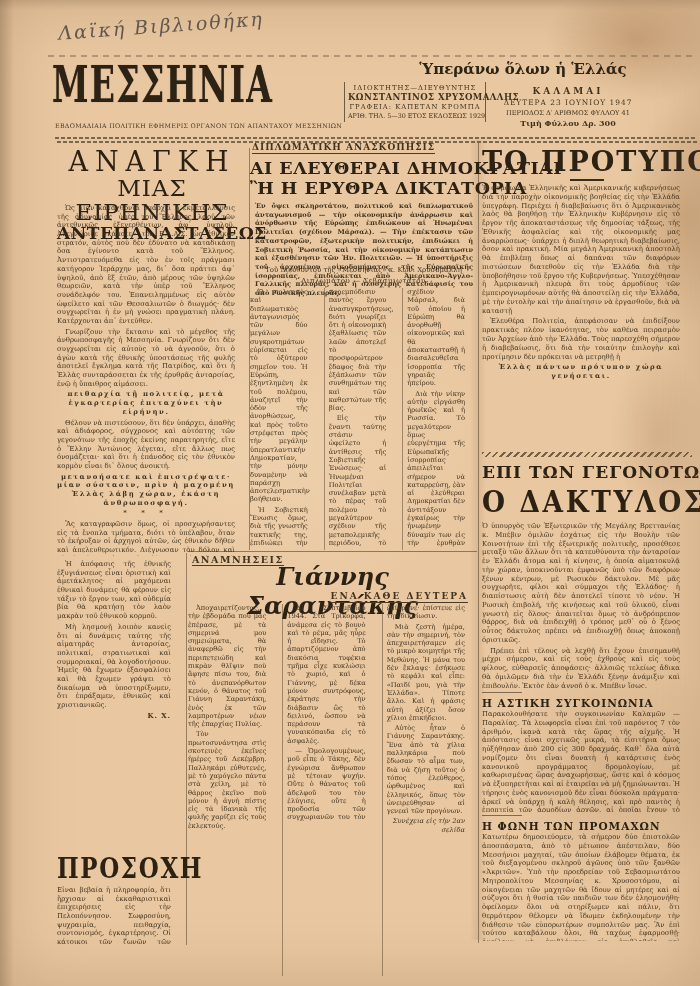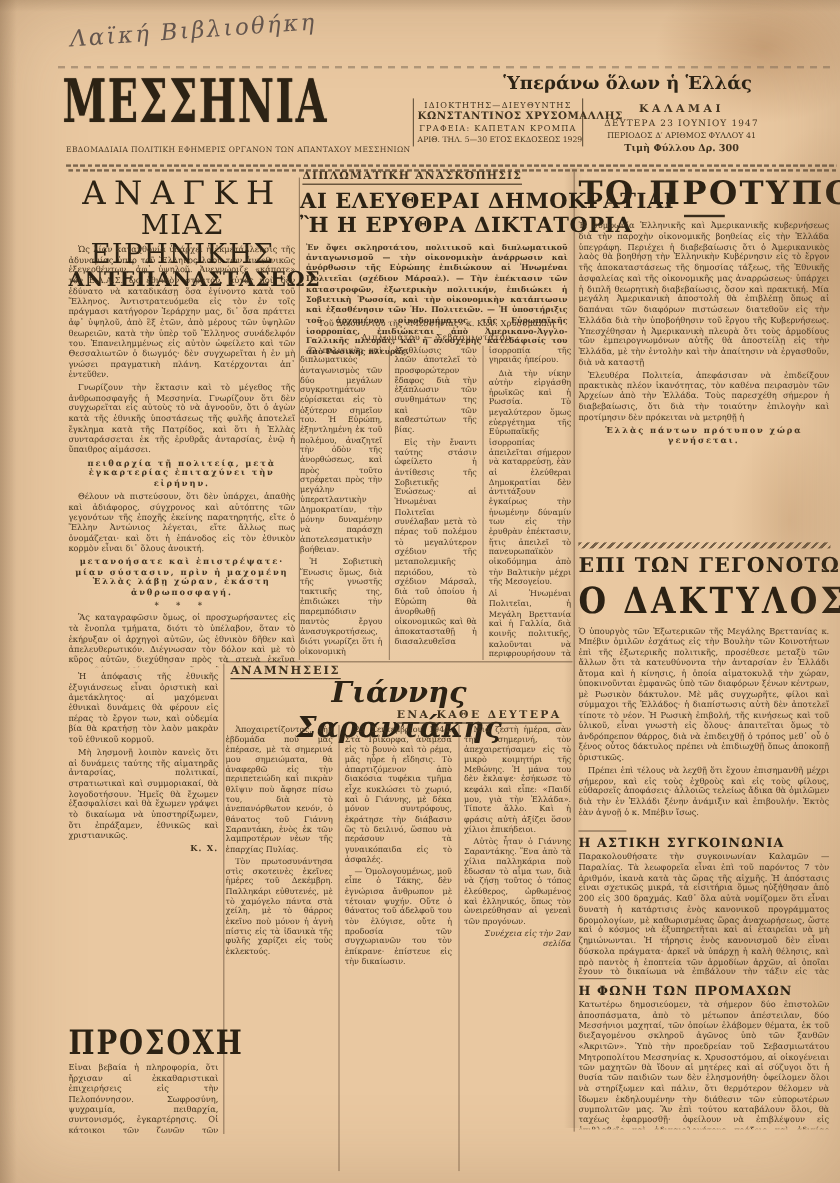--- a/index.html
+++ b/index.html
@@ -89,21 +89,21 @@
   .squiggle{left:482px;top:452px;width:210px;height:5px;
     background:repeating-linear-gradient(135deg,#5a4731 0 2px,transparent 2px 5px);opacity:.8;}
   .events-hdr{left:482px;top:462px;width:210px;font-size:17px;font-weight:bold;letter-spacing:1px;color:#2c2214;white-space:nowrap;}
   .dakt-title{left:482px;top:484px;width:210px;text-align:center;font-size:30px;font-weight:bold;letter-spacing:3px;color:#2c2214;transform:scaleX(.88);transform-origin:left top;white-space:nowrap;}
   .dakt-body{left:482px;top:522px;width:210px;height:166px;overflow:hidden;text-align:justify;font-size:6.9px;line-height:1.27;}
   .sec-rule{width:40px;background:rgba(85,65,45,.7);height:1px;}
   .transit-hdr{left:482px;top:697px;font-size:10.5px;font-weight:bold;letter-spacing:1px;color:#2c2214;}
   .transit-body{left:482px;top:710px;width:210px;height:102px;overflow:hidden;text-align:justify;font-size:6.9px;line-height:1.27;}
   .voice-hdr{left:482px;top:820px;font-size:10.5px;font-weight:bold;letter-spacing:1px;color:#2c2214;}
   .voice-body{left:482px;top:833px;width:210px;height:108px;overflow:hidden;text-align:justify;font-size:6.9px;line-height:1.27;}
-  .para{margin:0 1px 2px 0;text-indent:8px;}
+  .para{margin:0 12px 2px 0;text-indent:8px;}
   .para.em{font-weight:bold;letter-spacing:1.6px;text-indent:0;text-align:center;}
   .para.stars{text-align:center;text-indent:0;font-weight:bold;letter-spacing:6px;}
   .para.sig{text-align:right;text-indent:0;font-weight:bold;letter-spacing:1px;}
   .para.cont{text-align:right;text-indent:0;font-style:italic;}
   .para.noind{text-indent:0;}
 </style>
 </head>
 <body>
 
 <div class="paper">
@@ -142,21 +142,21 @@
   <div class="abs left-body-u">
       <p class="para">Ὡς λίαν καταχθονία ὑπάρχει ἡ ἐκμετάλλευσις τῆς ἀδυναμίας ὑπὲρ τοῦ Ἕλληνος λαοῦ τῶν ἀντεθνικῶς ἐξεγερθέντων, ἀφ᾽ ὑψηλοῦ. Ἀνεγνώριζε «κάποτε» τὸν Ε.Λ.Α.Σ. ὡς ἐθνικὸν στρατόν, αὐτὸς ποὺ δὲν ἐδύνατο νὰ καταδικάσῃ ὅσα ἐγίνοντο κατὰ τοῦ Ἕλληνος. Ἀντιστρατευόμεθα εἰς τὸν ἐν τοῖς πράγμασι κατήγορον Ἱεράρχην μας, δι᾽ ὅσα πράττει ἀφ᾽ ὑψηλοῦ, ἀπὸ ἓξ ἐτῶν, ἀπὸ μέρους τῶν ὑψηλῶν θεωρειῶν, κατὰ τὴν ὑπὲρ τοῦ Ἕλληνος συνάδελφόν του. Ἐπανειλημμένως εἰς αὐτὸν ὠφείλετο καὶ τῶν Θεσσαλιωτῶν ὁ διωγμός· δὲν συγχωρεῖται ἡ ἐν μὴ γνώσει πραγματικὴ πλάνη. Κατέρχονται ἀπ᾽ ἐντεῦθεν.</p>
       <p class="para">Γνωρίζουν τὴν ἔκτασιν καὶ τὸ μέγεθος τῆς ἀνθρωποσφαγῆς ἡ Μεσσηνία. Γνωρίζουν ὅτι δὲν συγχωρεῖται εἰς αὐτοὺς τὸ νὰ ἀγνοοῦν, ὅτι ὁ ἀγὼν κατὰ τῆς ἐθνικῆς ὑποστάσεως τῆς φυλῆς ἀποτελεῖ ἔγκλημα κατὰ τῆς Πατρίδος, καὶ ὅτι ἡ Ἑλλὰς συνταράσσεται ἐκ τῆς ἐρυθρᾶς ἀνταρσίας, ἐνῷ ἡ ὕπαιθρος αἱμάσσει.</p>
       <p class="para em">πειθαρχία τῇ πολιτείᾳ, μετὰ ἐγκαρτερίας ἐπιταχύνει τὴν εἰρήνην.</p>
       <p class="para">Θέλουν νὰ πιστεύσουν, ὅτι δὲν ὑπάρχει, ἀπαθὴς καὶ ἀδιάφορος, σύγχρονος καὶ αὐτόπτης τῶν γεγονότων τῆς ἐποχῆς ἐκείνης παρατηρητής, εἴτε ὁ Ἕλλην Ἀντώνιος λέγεται, εἴτε ἄλλως πως ὀνομάζεται· καὶ ὅτι ἡ ἐπάνοδος εἰς τὸν ἐθνικὸν κορμὸν εἶναι δι᾽ ὅλους ἀνοικτή.</p>
       <p class="para em">μετανοήσατε καὶ ἐπιστρέψατε· μίαν σύστασιν, πρὶν ἡ μαχομένη Ἑλλὰς λάβῃ χώραν, ἑκάστη ἀνθρωποσφαγή.</p>
       <p class="para stars">* * *</p>
       <p class="para">Ἂς καταγραφῶσιν ὅμως, οἱ προσχωρήσαντες εἰς τὰ ἔνοπλα τμήματα, διότι τὸ ὑπέλαβον, ὅταν τὸ ἐκήρυξαν οἱ ἀρχηγοὶ αὐτῶν, ὡς ἐθνικὸν δῆθεν καὶ ἀπελευθερωτικόν. Διέγνωσαν τὸν δόλον καὶ μὲ τὸ κῦρος αὐτῶν, διεχύθησαν πρὸς τὰ στενὰ ἐκεῖνα καταχθόνια. Μόνον τότε, ὅσοι ἂν μὴ ἐκ πλάνης ἠκολούθησαν, ἂς σπεύσουν νὰ ἐπιστρέψουν, διὰ νὰ περισωθῇ ὅ,τι περισώζεται, πρὶν ἡ θύελλα τοὺς παρασύρῃ ὁριστικῶς.</p>
     </div>
   <div class="abs left-body-l">
-      <p class="para">Ἡ ἀπόφασις τῆς ἐθνικῆς ἐξυγιάνσεως εἶναι ὁριστικὴ καὶ ἀμετάκλητος· αἱ μαχόμεναι ἐθνικαὶ δυνάμεις θὰ φέρουν εἰς πέρας τὸ ἔργον των, καὶ οὐδεμία βία θὰ κρατήσῃ τὸν λαὸν μακρὰν τοῦ ἐθνικοῦ κορμοῦ.</p>
+      <p class="para">Ἡ ἀπόφασις τῆς ἐθνικῆς ἐξυγιάνσεως εἶναι ὁριστικὴ καὶ ἀμετάκλητος· αἱ μαχόμεναι ἐθνικαὶ δυνάμεις θὰ φέρουν εἰς τάξιν τὸ ἔργον των, καὶ οὐδεμία βία θὰ κρατήσῃ τὸν λαὸν μακρὰν τοῦ ἐθνικοῦ κορμοῦ.</p>
       <p class="para">Μὴ λησμονῇ λοιπὸν κανεὶς ὅτι αἱ δυνάμεις ταύτης τῆς αἱματηρᾶς ἀνταρσίας, πολιτικαί, στρατιωτικαὶ καὶ συμμοριακαί, θὰ λογοδοτήσουν. Ἡμεῖς θὰ ἔχωμεν ἐξασφαλίσει καὶ θὰ ἔχωμεν γράψει τὸ δικαίωμα νὰ ὑποστηρίξωμεν, ὅτι ἐπράξαμεν, ἐθνικῶς καὶ χριστιανικῶς.</p>
       <p class="para sig">Κ. Χ.</p>
     </div>
 
   <div class="abs prosohi-title">ΠΡΟΣΟΧΗ</div>
   <div class="abs prosohi-body">
       <p class="para noind">Εἶναι βεβαία ἡ πληροφορία, ὅτι ἤρχισαν αἱ ἐκκαθαριστικαὶ ἐπιχειρήσεις εἰς τὴν Πελοπόννησον. Σωφροσύνη, ψυχραιμία, πειθαρχία, συντονισμός, ἐγκαρτέρησις. Οἱ κάτοικοι τῶν ζωνῶν τῶν ἐκκαθαριστικῶν ἐπιχειρήσεων, ὀφείλουν νὰ συμμορφωθοῦν πλήρως, πρὸς τὰς ὁδηγίας τῆς διαταγῆς τῶν μαχομένων ἐθνικῶν μας δυνάμεων, καὶ τοῦ Στρατηγοῦ κ. Στακτοῦ.</p>
     </div>
 
   <div class="abs dipl-kicker kicker">ΔΙΠΛΩΜΑΤΙΚΗ ΑΝΑΣΚΟΠΗΣΙΣ</div>

